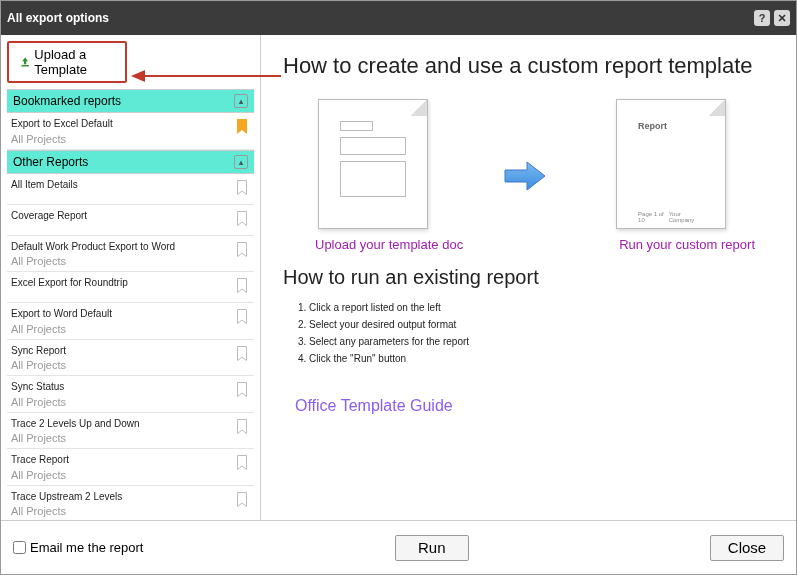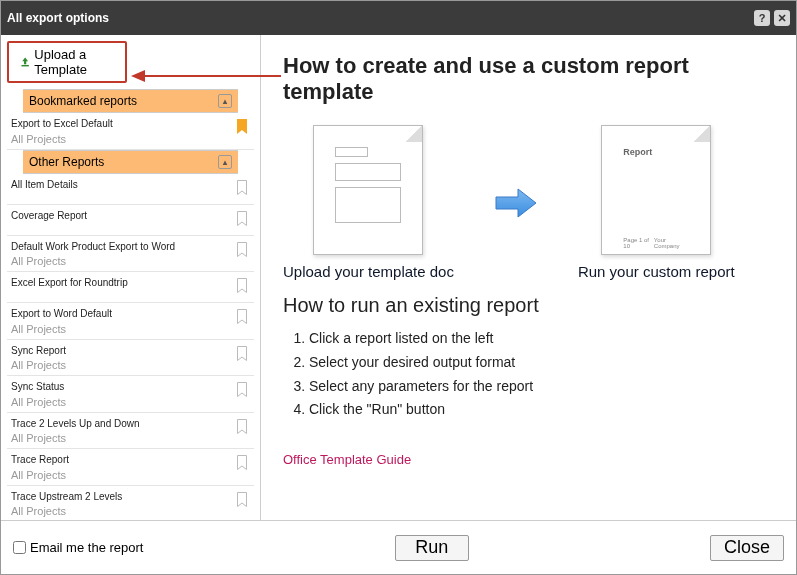--- a/index.html
+++ b/index.html
@@ -7,48 +7,48 @@
   .window { width: 797px; height: 575px; border: 1px solid #999; display: flex; flex-direction: column; background: #fff; }
   .titlebar { background: #3b3b3b; color: #fff; height: 34px; display: flex; align-items: center; padding: 0 6px; font-size: 12px; font-weight: bold; }
   .titlebar .spacer { flex: 1; }
   .titlebar .tb-btn { width: 16px; height: 16px; background: #d8d8d8; border-radius: 3px; margin-left: 4px; color: #333; display: flex; align-items: center; justify-content: center; font-size: 11px; font-weight: bold; cursor: pointer; }
   .body { flex: 1; display: flex; overflow: hidden; }
 
   .sidebar { width: 260px; border-right: 1px solid #ccc; display: flex; flex-direction: column; background: #fff; }
   .upload-row { display: flex; align-items: center; border: 2px solid #c0392b; border-radius: 2px; margin: 6px; padding: 4px 11px; font-size: 13px; cursor: pointer; width: 120px; position: relative; }
   .upload-row svg { margin-right: 4px; }
   .arrow-callout { position: absolute; top: 28px; left: 130px; width: 150px; height: 26px; pointer-events: none; }
-  .group-header { background: #fdba74; border-top: 1px solid #ccc; border-bottom: 1px solid #ccc; font-size: 12px; padding: 4px 6px; display: flex; align-items: center; justify-content: space-between; cursor: pointer; margin: 0 22px; }
+  .group-header { background: #5eead4; border-top: 1px solid #ccc; border-bottom: 1px solid #ccc; font-size: 12px; padding: 4px 6px; display: flex; align-items: center; justify-content: space-between; cursor: pointer; margin: 0 6px; }
   .group-header .collapse { width: 14px; height: 14px; border: 1px solid #999; border-radius: 2px; display: flex; align-items: center; justify-content: center; font-size: 9px; color: #555; }
   .report-list { margin: 0 6px; }
   .report-item { border-bottom: 1px solid #e4e4e4; padding: 5px 4px 4px 4px; display: flex; align-items: flex-start; cursor: pointer; }
   .report-item .txt { flex: 1; }
   .report-item .title { font-size: 10px; color: #222; line-height: 1.25; }
   .report-item .sub { font-size: 11px; color: #999; margin-top: 2px; }
   .report-item .bm { width: 14px; margin-left: 4px; margin-top: 1px; flex-shrink:0; }
 
   .main { flex: 1; padding: 18px 22px; overflow-y: auto; font-size: 13px; color: #222; position: relative; }
-  .main h1 { font-size: 22px; font-weight: bold; margin-bottom: 20px; }
+  .main h1 { font-size: 22px; font-weight: normal; margin-bottom: 20px; }
   .illus-row { display: flex; align-items: center; gap: 40px; margin-bottom: 10px; }
   .illus-col { display:flex; flex-direction:column; align-items:center; }
-  .illus-cap { color:#0f172a; font-size:15px; margin-top:8px; }
+  .illus-cap { color:#a21caf; font-size:13px; margin-top:8px;margin-left:32px; }
   .doc { width: 110px; height: 130px; background: #fff; border: 1px solid #bbb; box-shadow: 1px 2px 4px rgba(0,0,0,0.15); padding: 21px; display:flex; flex-direction:column; gap:6px; position:relative; }
   .doc::before { content:""; position:absolute; top:0; right:0; width:16px; height:16px; background: linear-gradient(135deg, #fff 50%, #ddd 50%); }
   .doc .box { border:1px solid #bbb; height:18px; }
   .doc .box.sm { width:50%; height:10px; }
   .doc.txt .rtitle { font-size:9px; font-weight:bold; color:#666; }
   .doc.txt .tl { height:3px; background:#ddd; margin-top:2px; }
   .arrow-big svg { display:block; }
   h2 { font-size: 20px; font-weight: normal; margin: 14px 0 10px 0; }
-  ol { margin-left: 26px; font-size: 14px; line-height: 1.7; }
-  .guide-link { color: #be185d; margin-top: 30px; display:inline-block; cursor:pointer; font-size:13px; }
+  ol { margin-left: 26px; font-size: 10px; line-height: 1.7; }
+  .guide-link { color: #8b5cf6; margin-top: 30px; display:inline-block; cursor:pointer; font-size:16px;margin-left:12px; }
 
   .footer { height: 54px; border-top: 1px solid #ccc; display:flex; align-items:center; justify-content:space-between; padding: 4px 12px; gap: 10px; font-size: 13px; }
   .footer label { display:flex; align-items:center; gap:4px; margin-right: 10px; }
-  .footer button { width: 74px; height: 26px; font-size: 18px; border: 1px solid #999; background: #f5f5f5; cursor:pointer; border-radius:2px; }
+  .footer button { width: 74px; height: 26px; font-size: 15px; border: 1px solid #999; background: #f5f5f5; cursor:pointer; border-radius:2px; }
 </style>
 </head>
 <body>
 
 <div class="window">
 
   <div class="titlebar">
     <span>All export options</span>
     <div class="spacer"></div>
     <div class="tb-btn">?</div>

